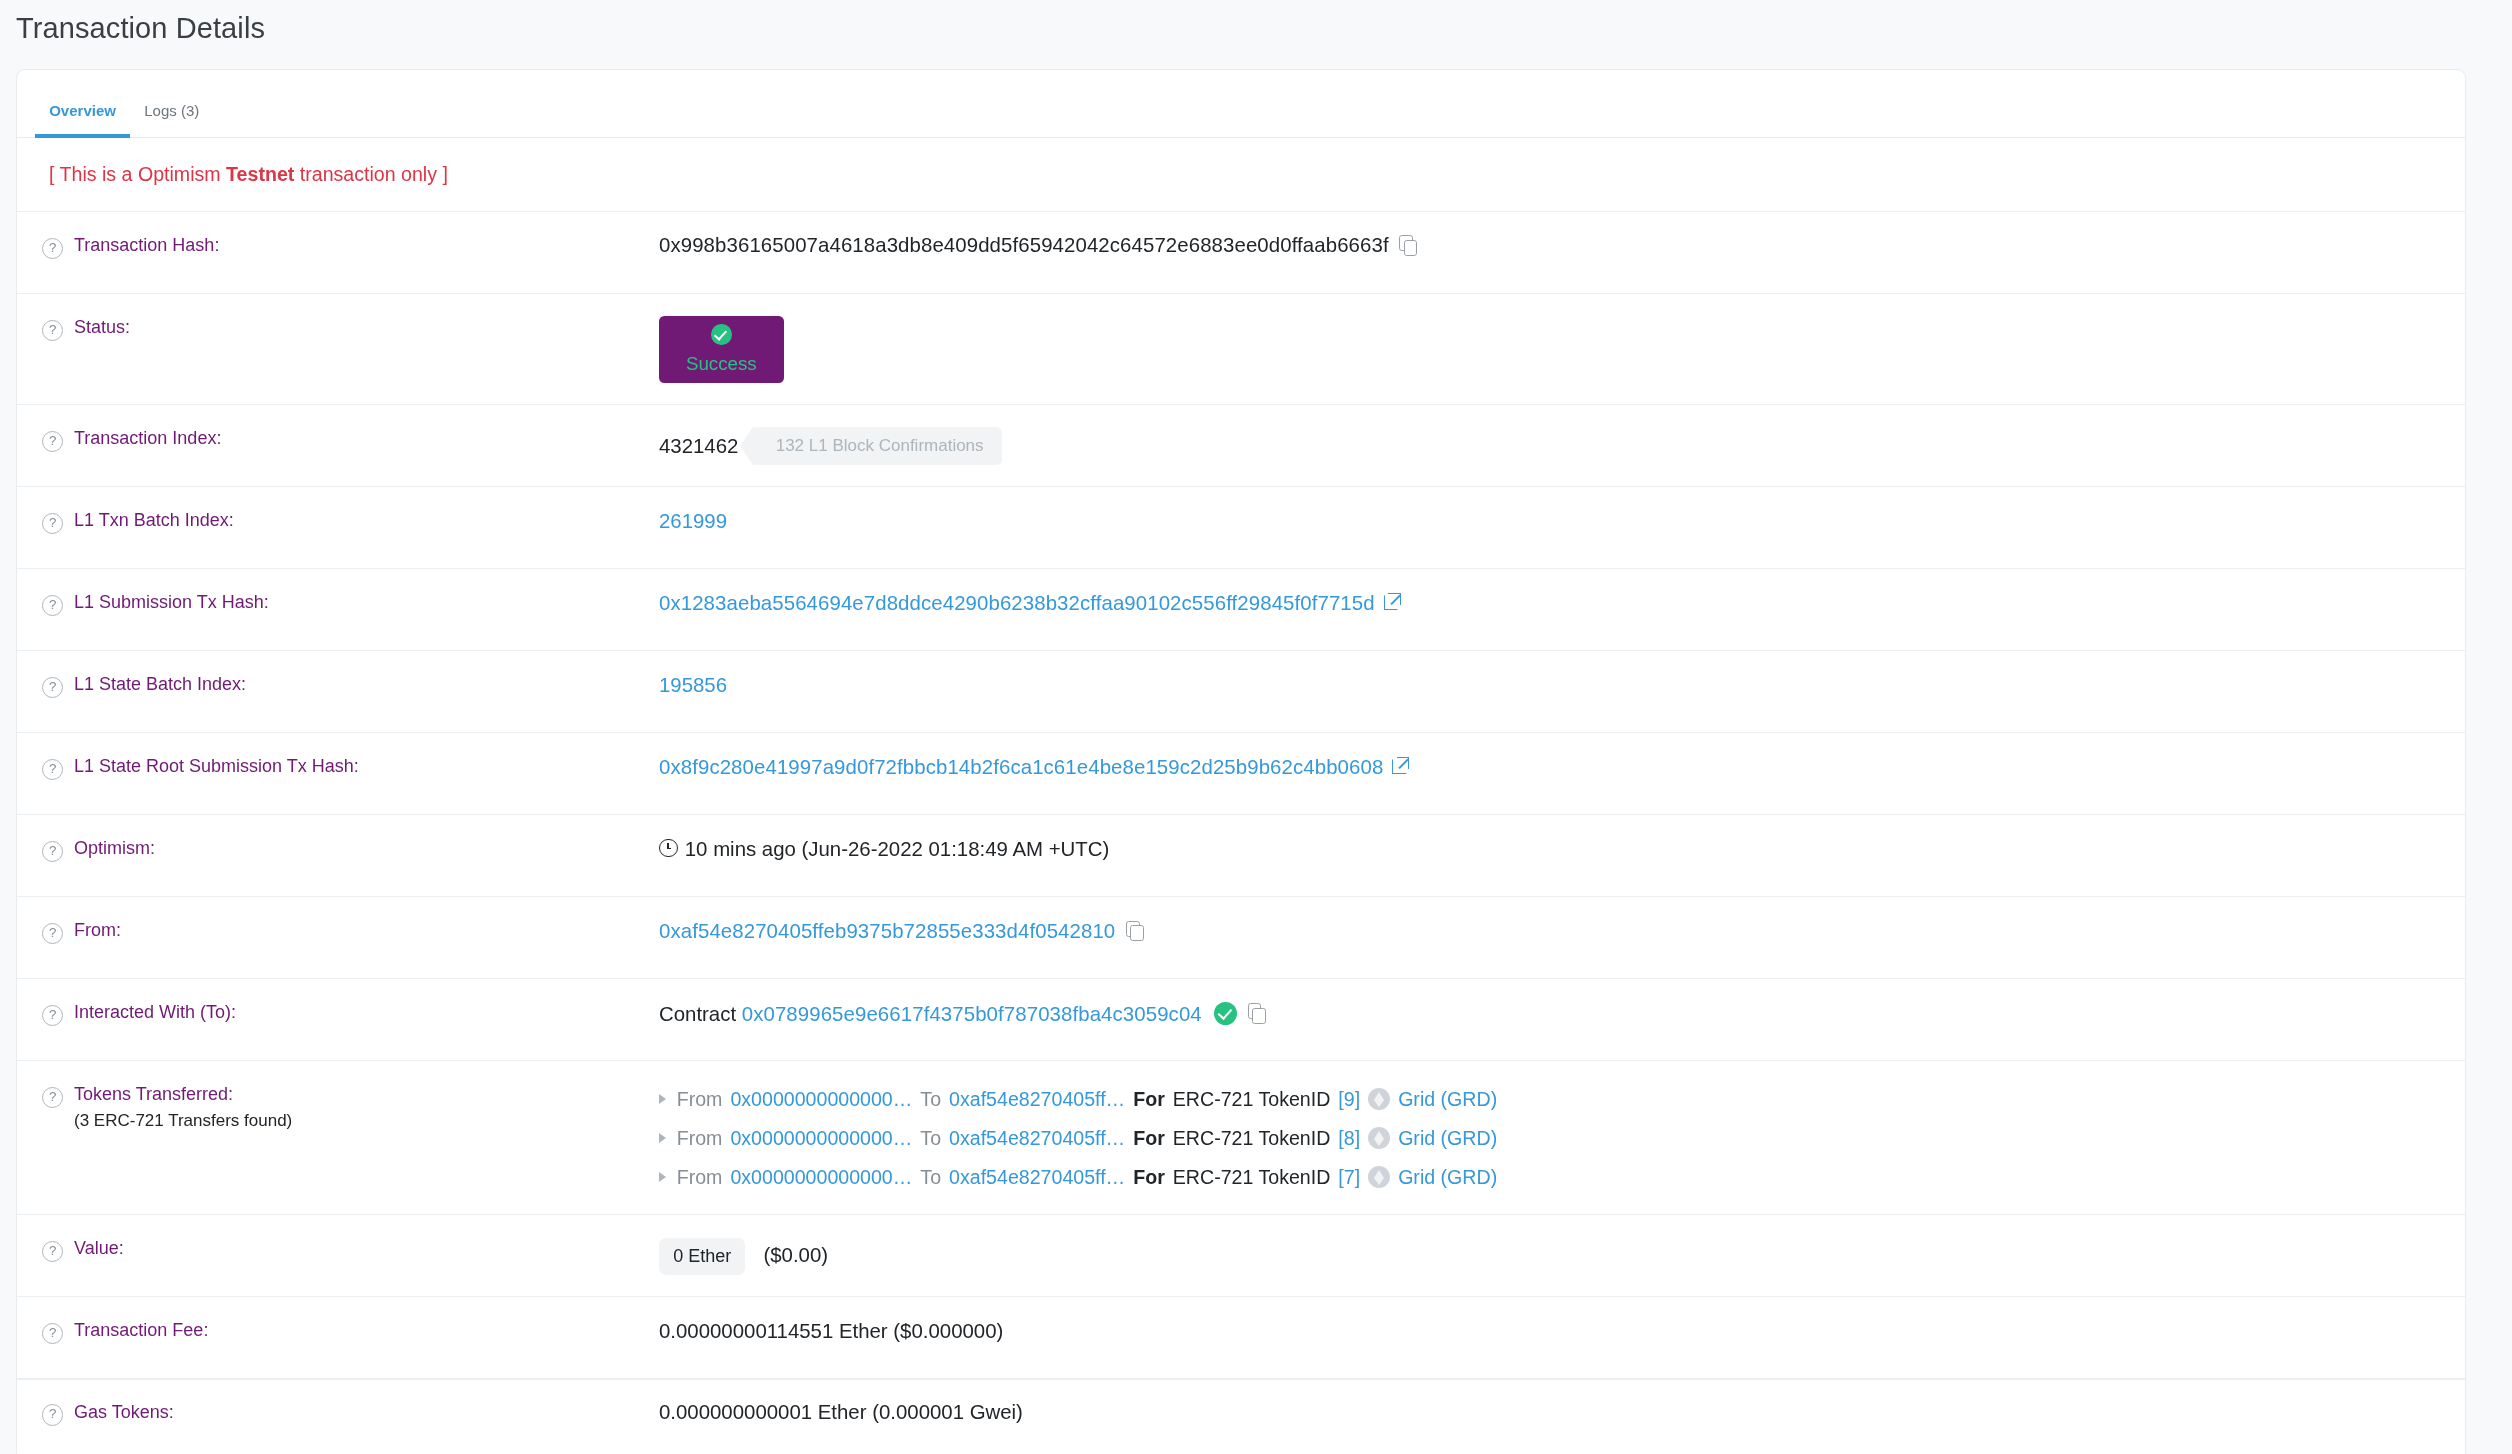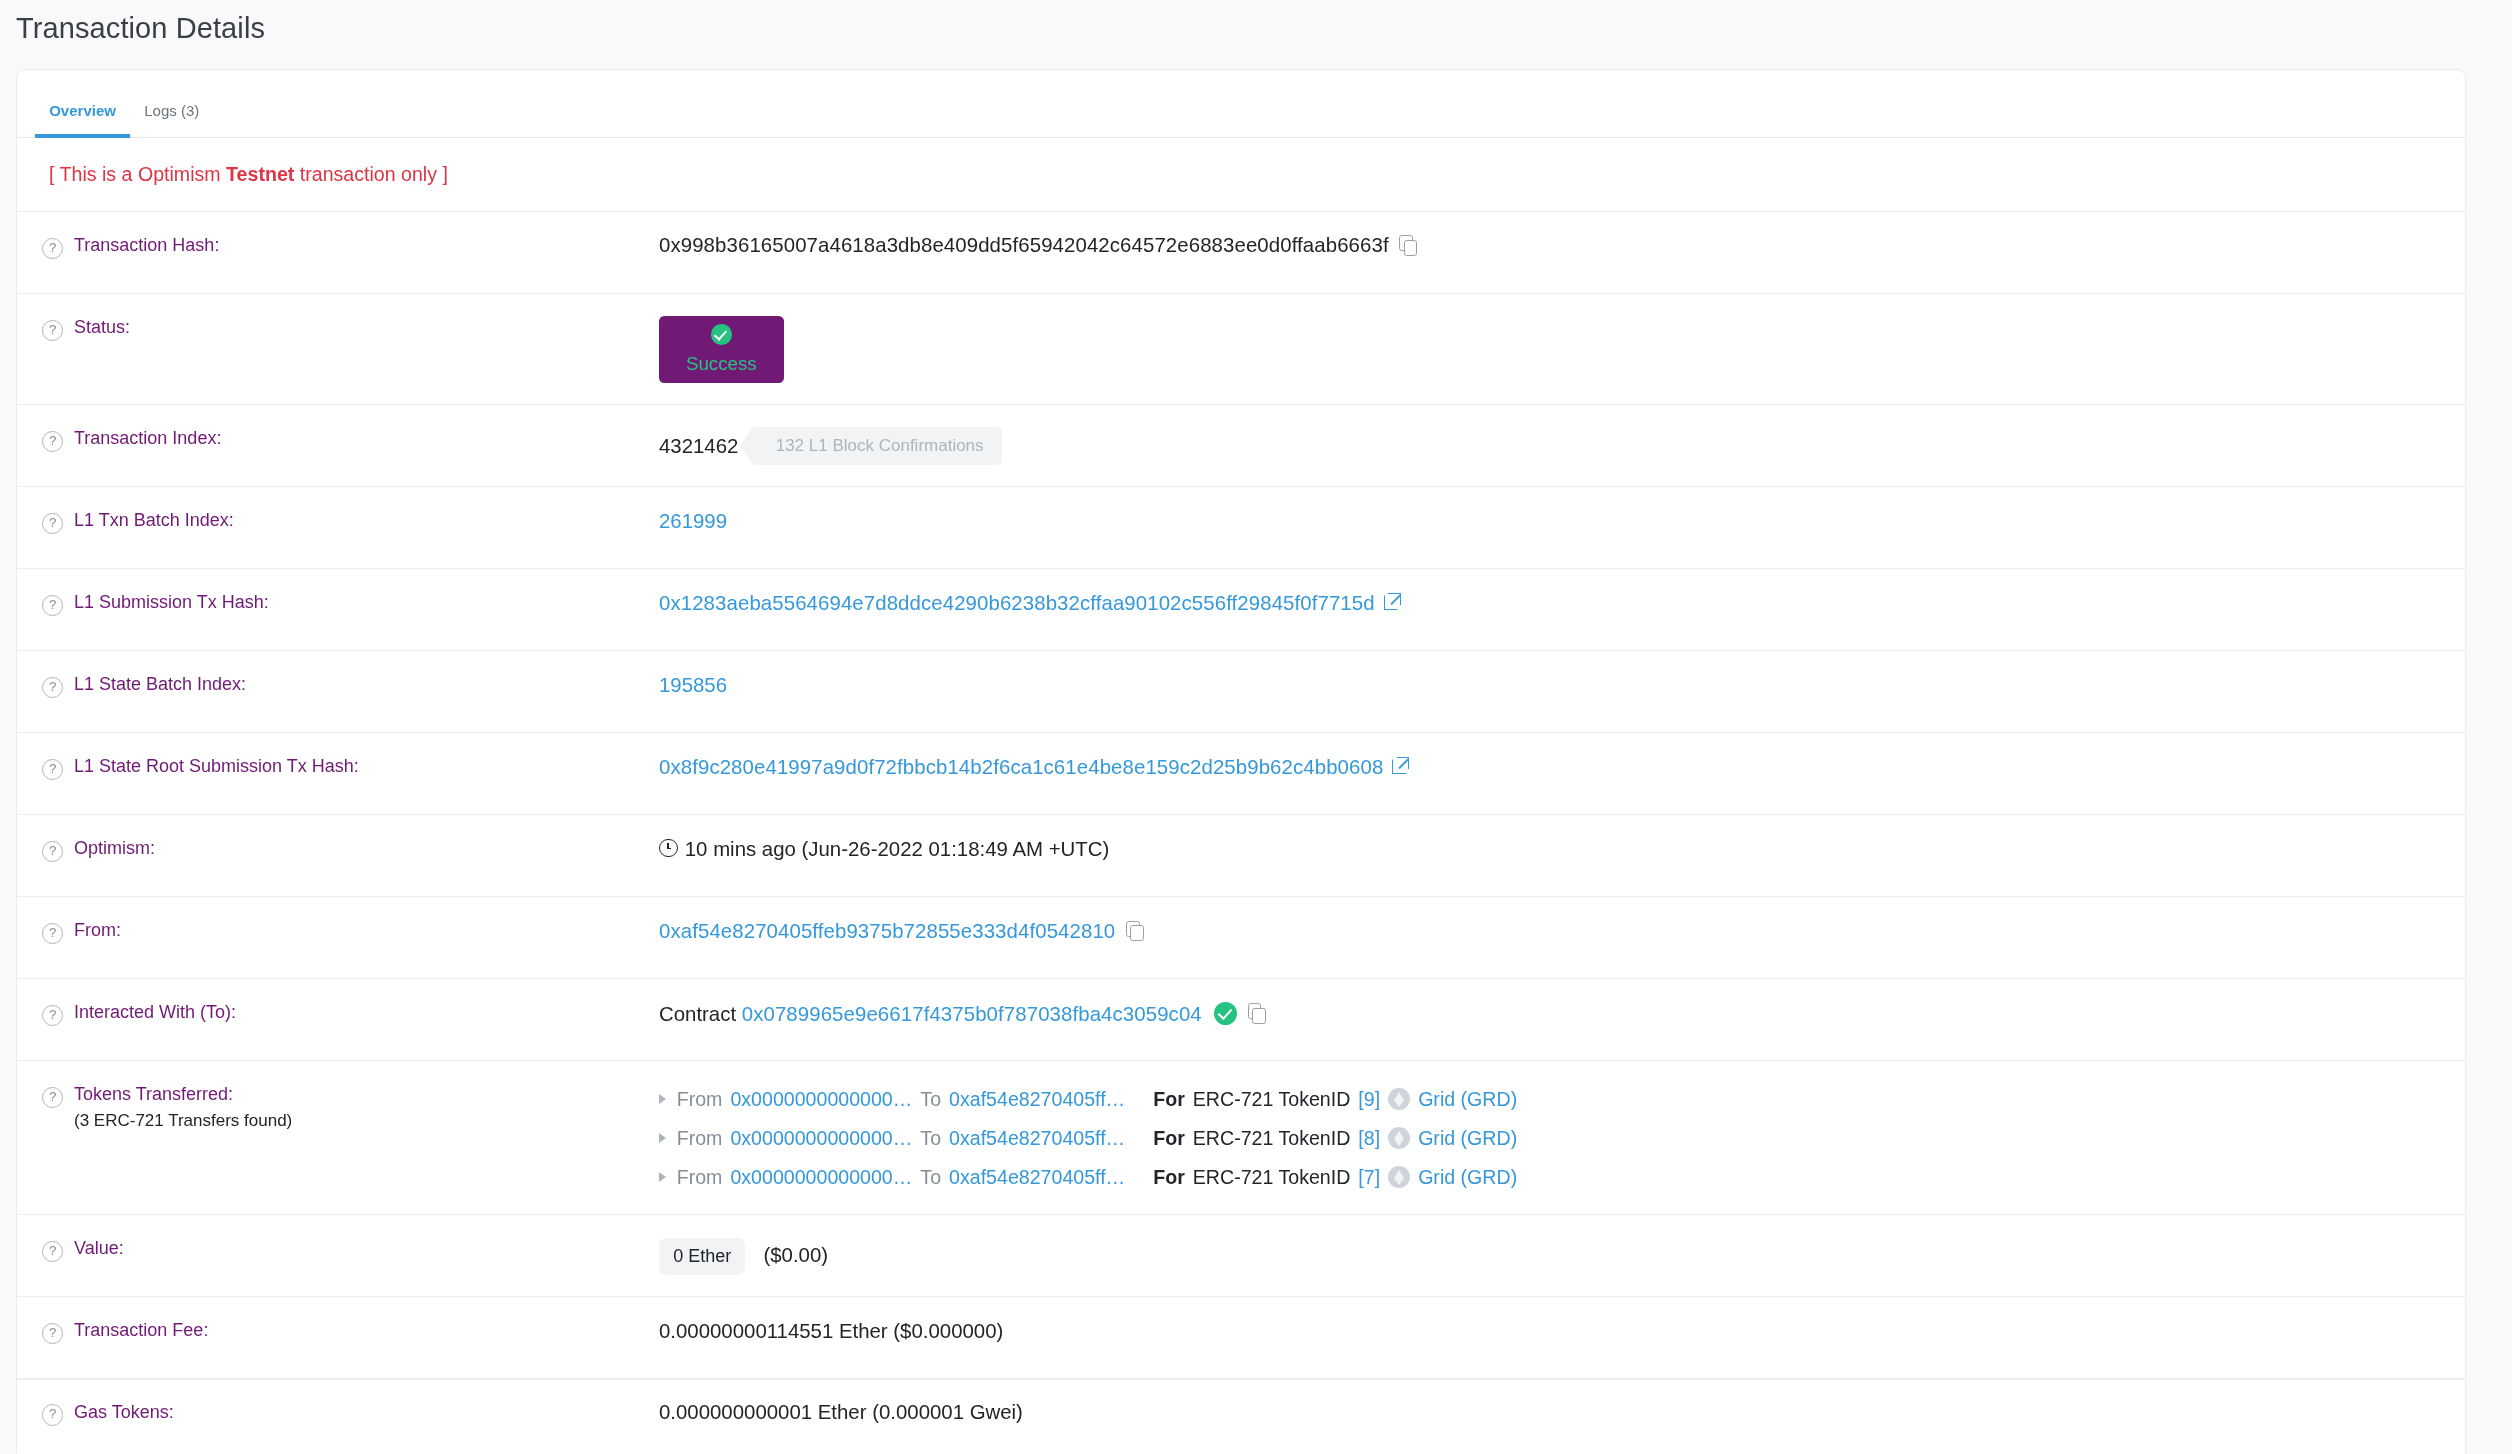--- a/index.html
+++ b/index.html
@@ -279,21 +279,21 @@
   .xfer-line + .xfer-line { margin-top: 7.1px; }
   .caret {
     width: 0; height: 0;
     border-top: 5.3px solid transparent;
     border-bottom: 5.3px solid transparent;
     border-left: 7.1px solid #adb5bd;
     margin-right: 2.7px;
     cursor: pointer;
   }
   .muted { color: #868e96; }
-  .strong { font-weight: 700; color: #212529; margin-left: 20px; }
+  .strong { font-weight: 700; color: #212529; }
   .plain { color: #212529; }
   .token-icon {
     display: inline-block;
     width: 22px; height: 22px;
     border-radius: 50%;
     background: #ced4da;
     position: relative;
     vertical-align: -4.4px;
     flex: 0 0 auto;
   }

